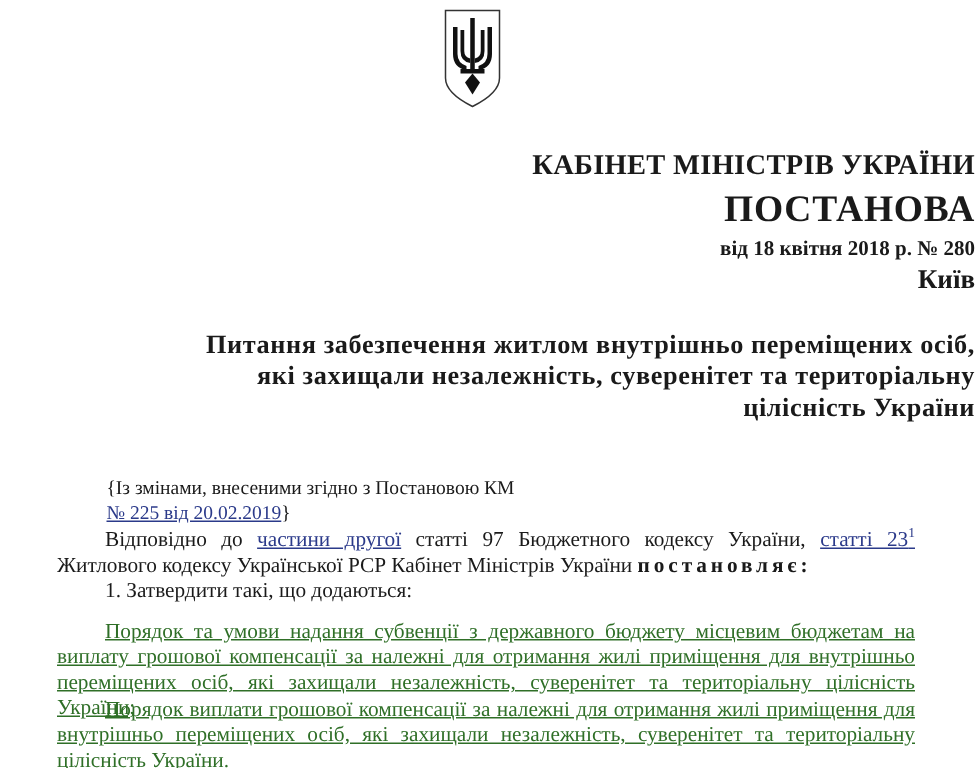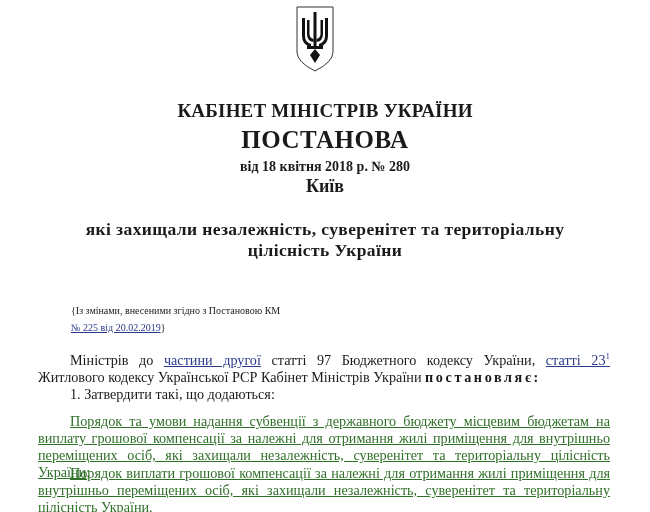--- a/index.html
+++ b/index.html
@@ -19,21 +19,21 @@
     position: absolute;
     left: 296px;
     top: 6px;
     width: 38px;
     height: 66px;
   }
   .center {
     position: absolute;
     left: 0;
     width: 650px;
-    text-align: center;
+    text-align: right;
     font-weight: bold;
   }
   .org-title {
     top: 100px;
     font-size: 19px;
     letter-spacing: 0.2px;
   }
   .doc-type {
     top: 126px;
     font-size: 25px;
@@ -49,22 +49,22 @@
   }
   .doc-heading {
     top: 219px;
     font-size: 17.5px;
     line-height: 21px;
     letter-spacing: 0.4px;
   }
   .amend {
     position: absolute;
     left: 71px;
-    top: 302px;
-    font-size: 10px;
+    top: 316px;
+    font-size: 13px;
     line-height: 17px;
   }
   a.link {
     color: #2b3a8a;
     text-decoration: underline;
   }
   .para {
     position: absolute;
     left: 38px;
     width: 572px;
@@ -102,31 +102,32 @@
     <path d="M19 43 l5 6 l-5 8 l-5 -8 z"></path>
   </g>
 </svg>
 
 <div class="center org-title">КАБІНЕТ МІНІСТРІВ УКРАЇНИ</div>
 <div class="center doc-type">ПОСТАНОВА</div>
 <div class="center doc-date">від 18 квітня 2018 р. № 280</div>
 <div class="center doc-place">Київ</div>
 
 <div class="center doc-heading">
+  <div>Питання забезпечення житлом внутрішньо переміщених осіб,</div>
   <div>які захищали незалежність, суверенітет та територіальну</div>
   <div>цілісність України</div>
 </div>
 
 <div class="amend">
   <div>{Із змінами, внесеними згідно з Постановою КМ</div>
   <div><a class="link" href="#">№ 225 від 20.02.2019</a><span>}</span></div>
 </div>
 
 <div class="para p1">
-  <span class="indent">Міністрів до </span><a class="link" href="#">частини другої</a><span> статті 97 Бюджетного кодексу України, </span><a class="link" href="#"><span>статті 23</span><sup>1</sup></a><span> Житлового кодексу Української РСР Кабінет Міністрів України </span><span class="spaced">постановляє:</span>
+  <span class="indent">Відповідно до </span><a class="link" href="#">частини другої</a><span> статті 97 Бюджетного кодексу України, </span><a class="link" href="#"><span>статті 23</span><sup>1</sup></a><span> Житлового кодексу Української РСР Кабінет Міністрів України </span><span class="spaced">постановляє:</span>
 </div>
 
 <div class="para p2">
   <span class="indent">1. Затвердити такі, що додаються:</span>
 </div>
 
 <div class="para p3">
   <span class="indent"></span><a class="green-link" href="#">Порядок та умови надання субвенції з державного бюджету місцевим бюджетам на виплату грошової компенсації за належні для отримання жилі приміщення для внутрішньо переміщених осіб, які захищали незалежність, суверенітет та територіальну цілісність України;</a>
 </div>
 

